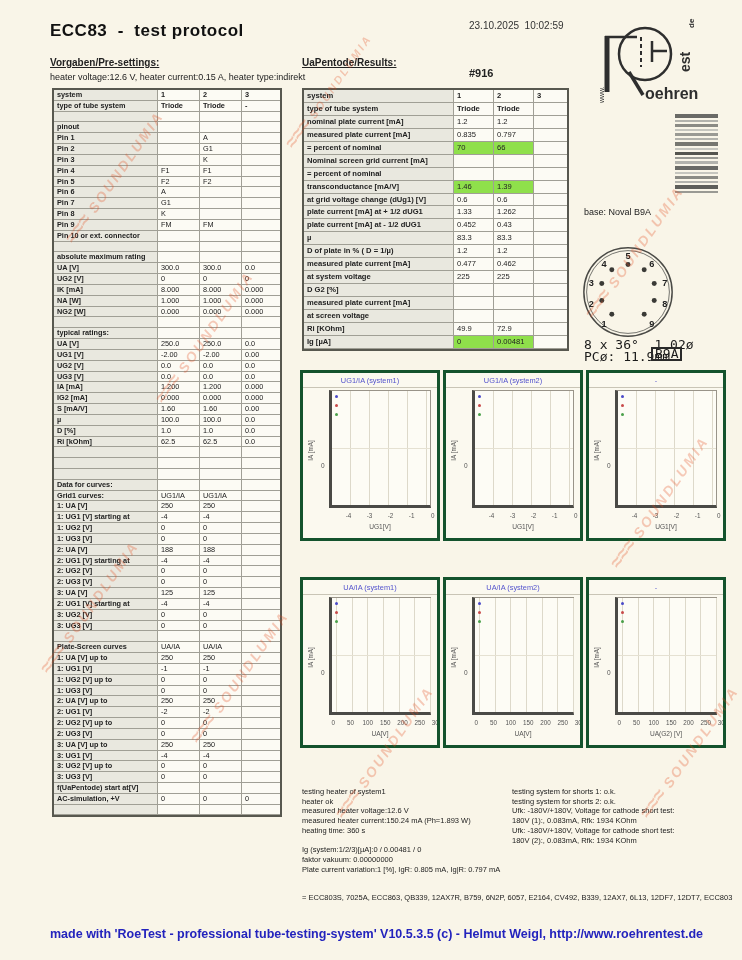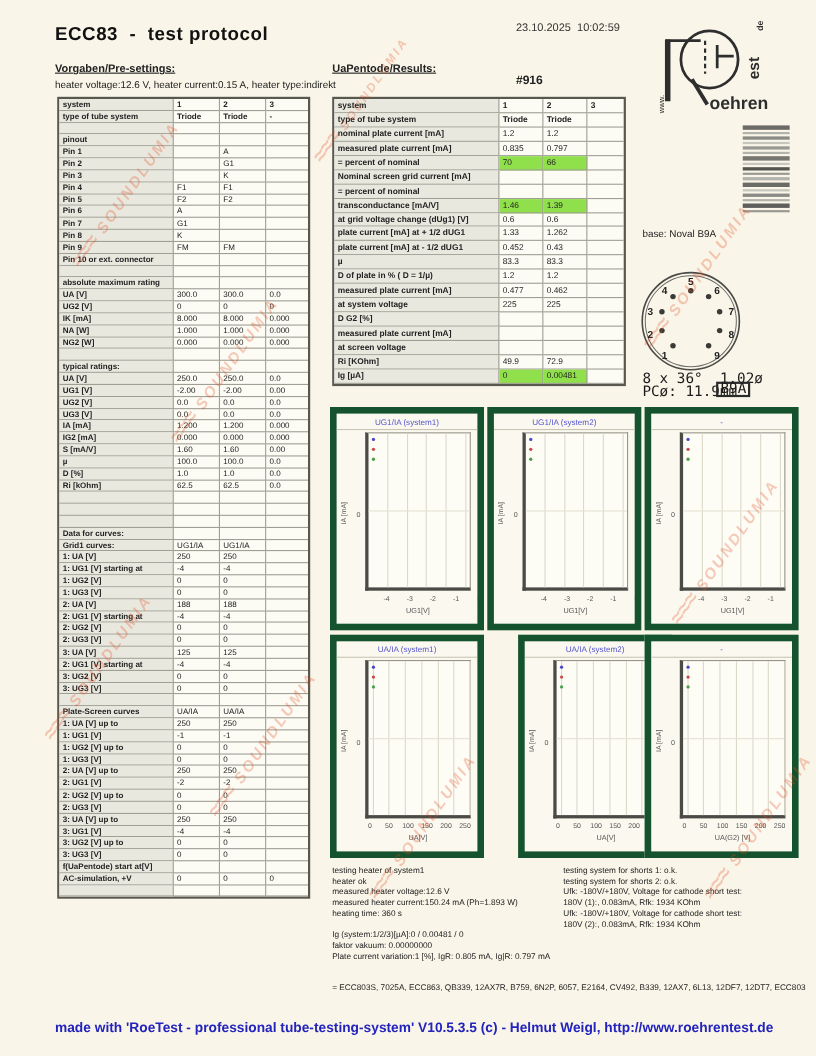--- a/index.html
+++ b/index.html
@@ -39,22 +39,22 @@
 
   
   #base-label{left:584px;top:207px;font-size:9px}
   #socket-svg{left:582px;top:246px;width:92px;height:92px}
   .basespec{font-family:"DejaVu Sans Mono",monospace;font-weight:normal;font-size:13px;color:#1b1b1b}
   #base-spec1{left:584px;top:337px}
   #base-spec2{left:584px;top:349px}
   #base-badge{left:651px;top:347px;border:2px solid #2a2a2a;padding:0 2px;line-height:10px}
 
   
-  .chart-panel{position:absolute;width:140px;height:203px;background:#fbf9ef;
-      border:6px solid #14532d;box-sizing:border-box;overflow:hidden}
+  .chart-panel{position:absolute;width:140px;height:171px;background:#fbf9ef;
+      border:3px solid #14532d;box-sizing:border-box;overflow:hidden}
   .chart-title{text-align:center;font-size:7.4px;color:var(--cblue,#5353cd);
       padding-top:3px;height:15px;box-sizing:border-box;border-bottom:1px solid #c9c5b6;white-space:nowrap}
   .plot{position:absolute;left:26px;right:6px;top:17px;bottom:30px;background:#fdfcf5;
       border:1px solid #999489;border-left:3px solid #4a4a46;border-bottom:3px solid #4a4a46;box-sizing:border-box}
   .vg{position:absolute;top:0;bottom:0;width:1px;background:#ddd9ca}
   .hg{position:absolute;left:0;right:0;height:1px;background:#e5e1d2}
   .ld{position:absolute;width:3px;height:3px;border-radius:50%}
   .ylab{position:absolute;width:60px;text-align:center;left:-23px;top:50%;margin-top:-9px;
       transform:rotate(-90deg);font-size:6.3px;color:#555}
   .yzero{position:absolute;left:18px;top:89px;font-size:6.5px;color:#555}
@@ -765,21 +765,21 @@
       <div class="yzero">0</div>
       <span class="xt" style="left: 30.32px;">0</span>
       <span class="xt" style="left: 47.6px;">50</span>
       <span class="xt" style="left: 64.88px;">100</span>
       <span class="xt" style="left: 82.16px;">150</span>
       <span class="xt" style="left: 99.44px;">200</span>
       <span class="xt" style="left: 116.72px;">250</span>
       <span class="xt" style="left: 134px;">300</span>
       <div class="xlab">UA[V]</div>
     </div>
-    <div class="chart-panel" style="left: 443px; top: 577px; margin-left: 28px;">
+    <div class="chart-panel" style="left: 443px; top: 577px;">
       <div class="chart-title">UA/IA (system2)</div>
       <div class="plot">
         <i class="vg" style="left: 4%;"></i>
         <i class="vg" style="left: 20%;"></i>
         <i class="vg" style="left: 36%;"></i>
         <i class="vg" style="left: 52%;"></i>
         <i class="vg" style="left: 68%;"></i>
         <i class="vg" style="left: 84%;"></i>
         <i class="vg" style="left: 100%;"></i>
         <i class="hg" style="top: 50%;"></i>

